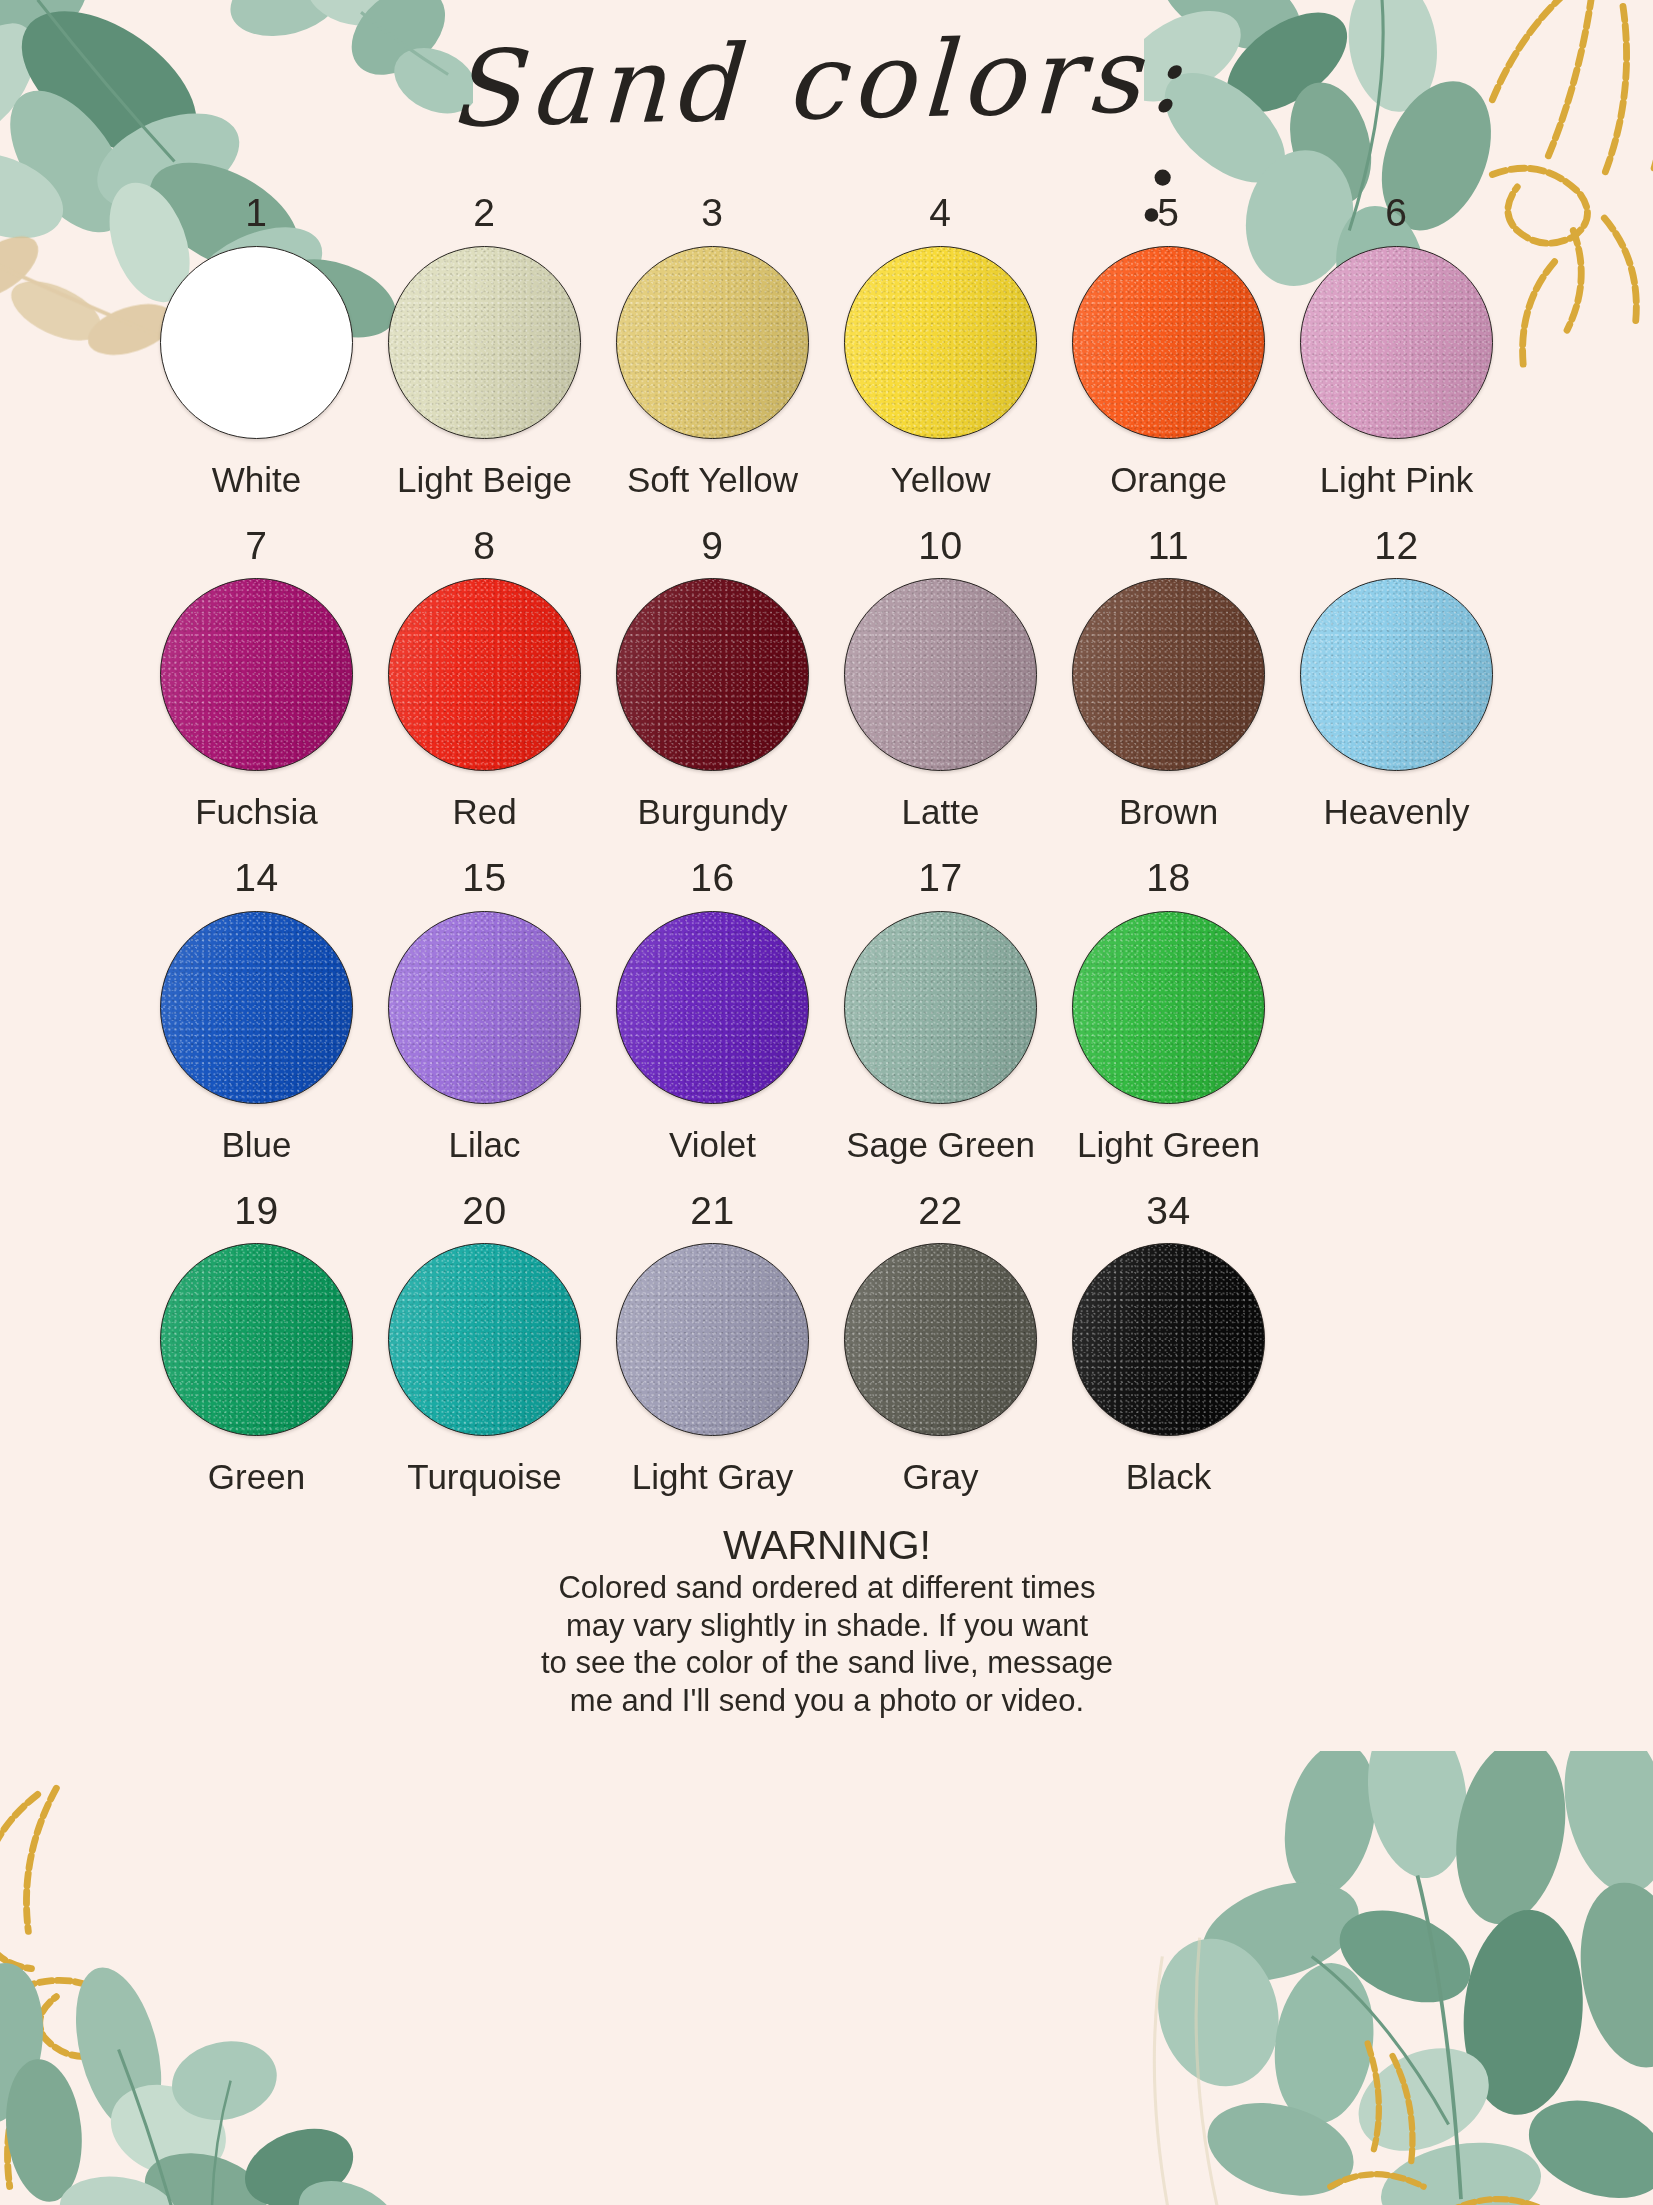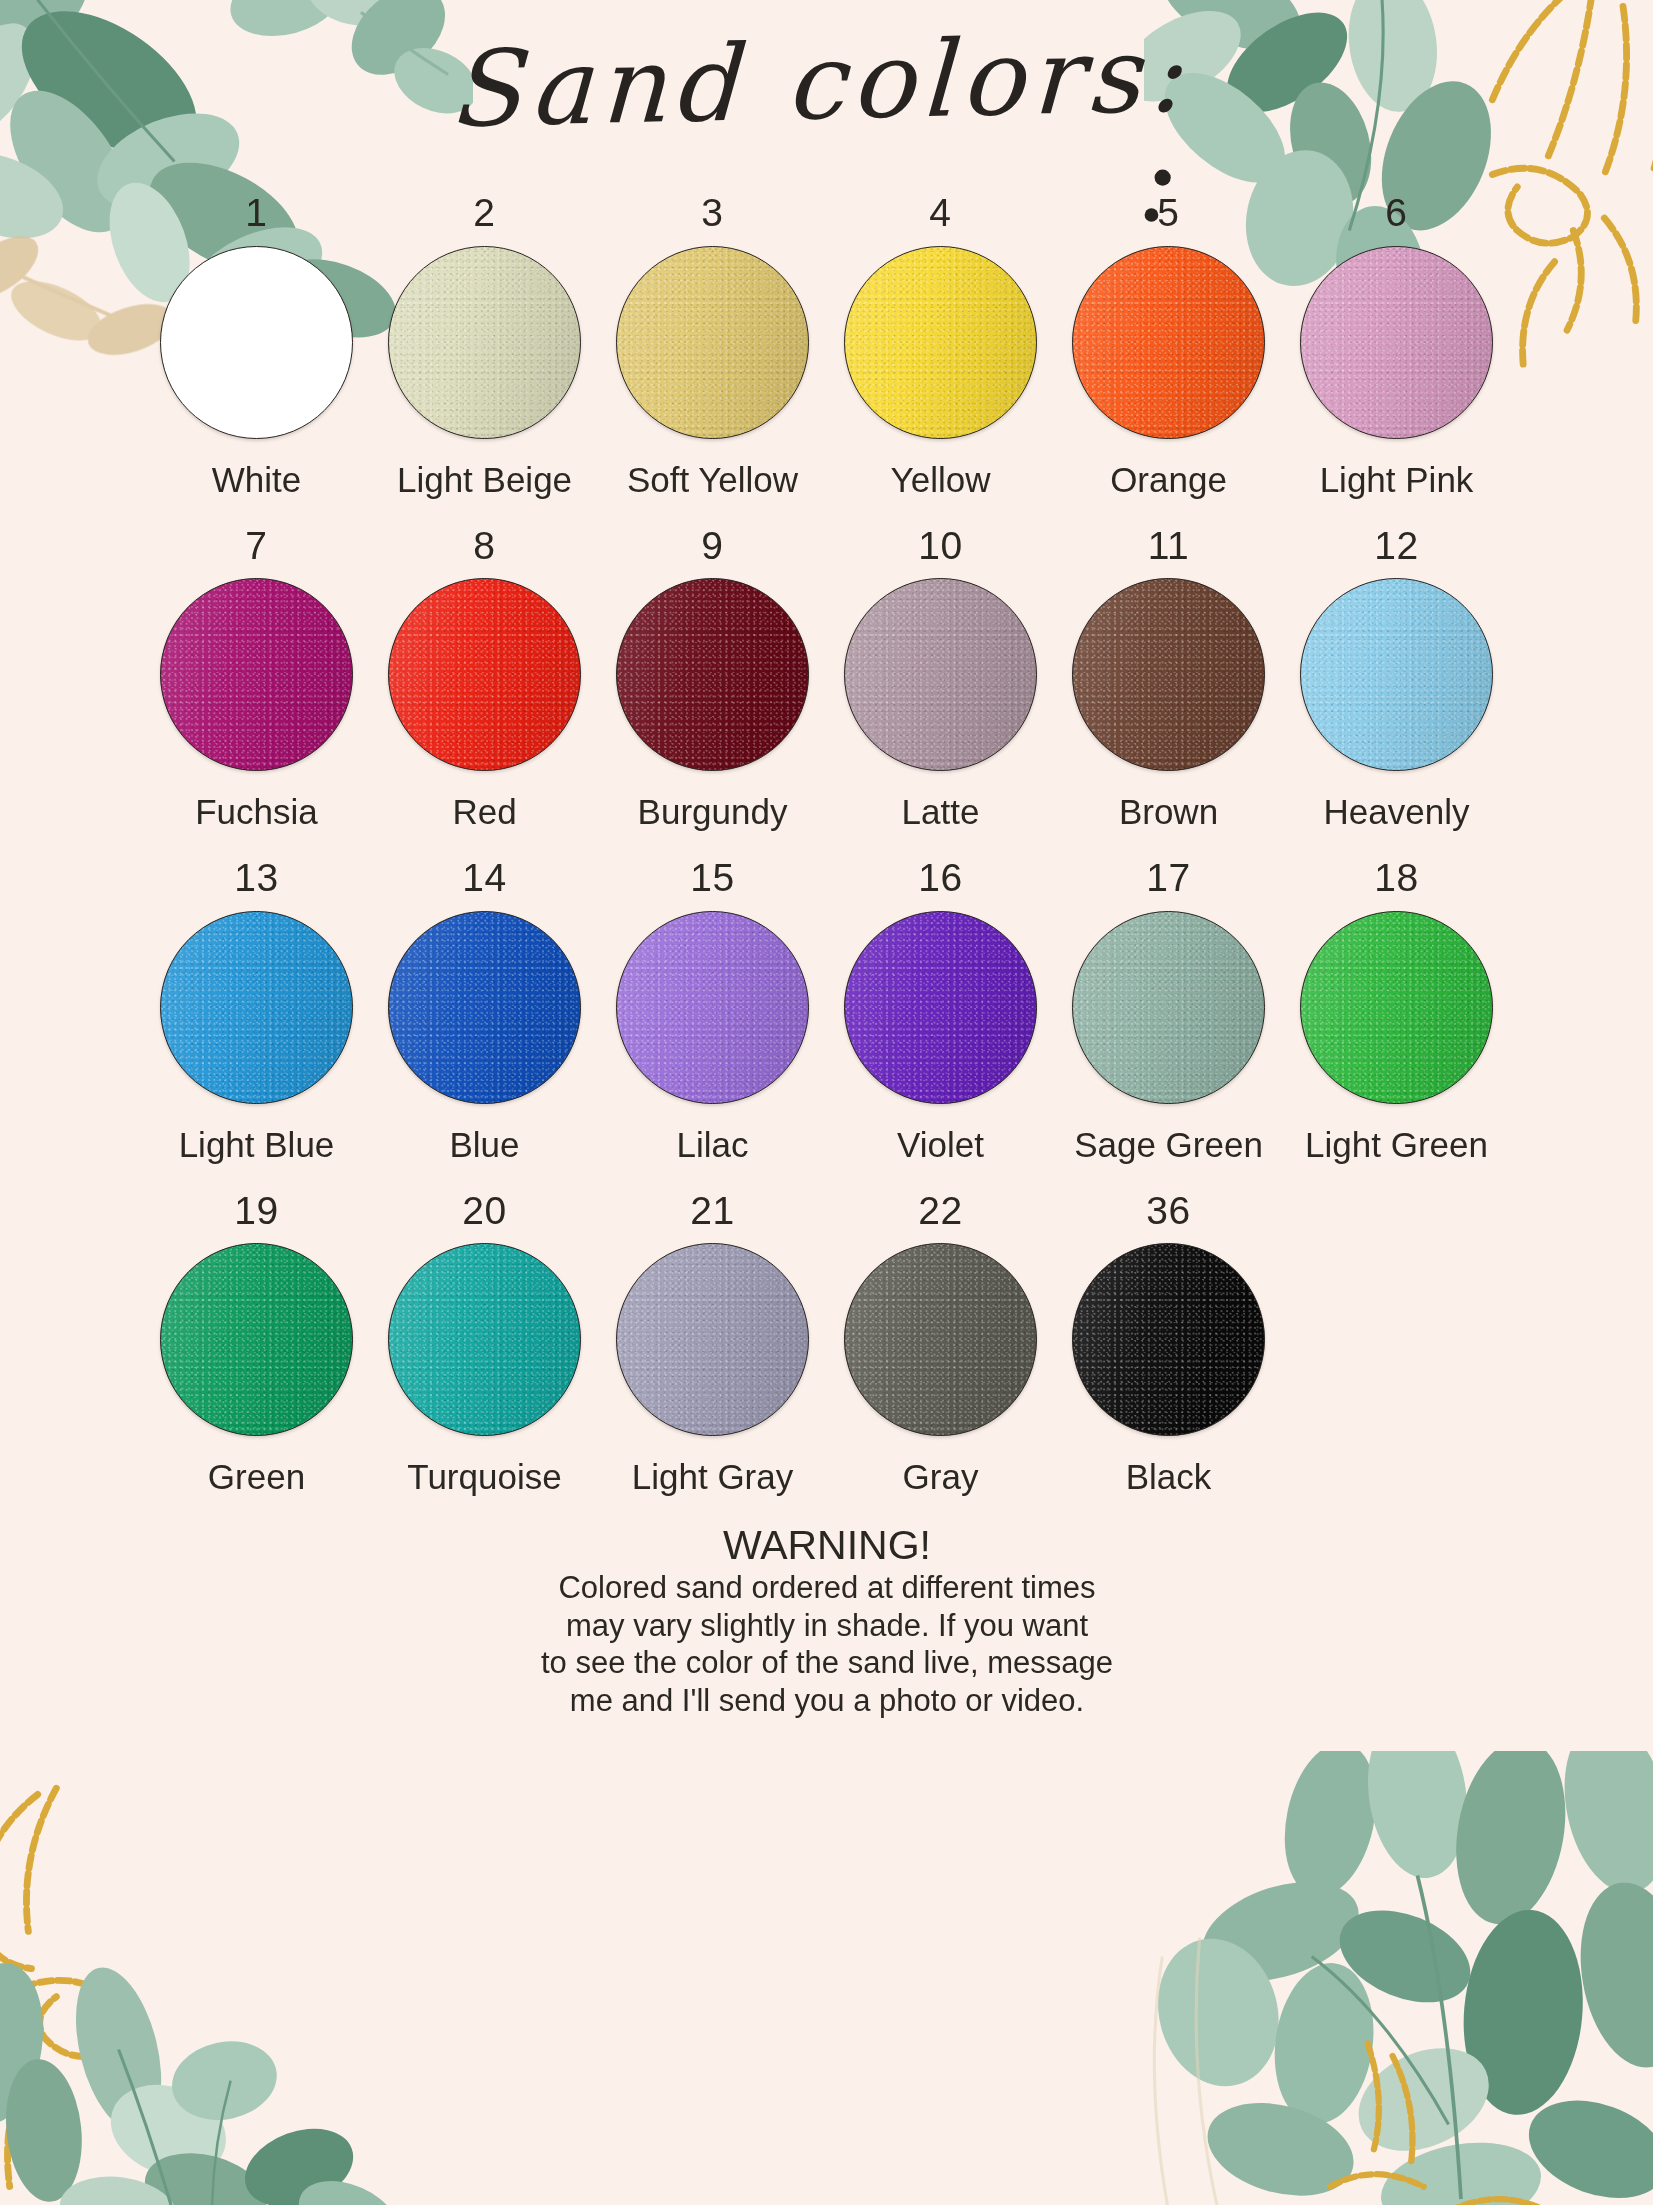--- a/index.html
+++ b/index.html
@@ -316,25 +316,20 @@
         <div class="label">Brown</div>
       </div>
       <div class="cell">
         <div class="num">12</div>
         <div class="swatch" style="background: rgb(137, 204, 233);"></div>
         <div class="label">Heavenly</div>
       </div>
     </div>
     <div class="row">
       <div class="cell">
-        <div class="num">13</div>
-        <div class="swatch" style="background: rgb(32, 149, 215);"></div>
-        <div class="label">Light Blue</div>
-      </div>
-      <div class="cell">
         <div class="num">14</div>
         <div class="swatch" style="background: rgb(15, 79, 189);"></div>
         <div class="label">Blue</div>
       </div>
       <div class="cell">
         <div class="num">15</div>
         <div class="swatch" style="background: rgb(153, 109, 218);"></div>
         <div class="label">Lilac</div>
       </div>
       <div class="cell">
@@ -368,21 +363,21 @@
         <div class="num">21</div>
         <div class="swatch" style="background: rgb(156, 155, 180);"></div>
         <div class="label">Light Gray</div>
       </div>
       <div class="cell">
         <div class="num">22</div>
         <div class="swatch" style="background: rgb(91, 91, 81);"></div>
         <div class="label">Gray</div>
       </div>
       <div class="cell">
-        <div class="num">36</div>
+        <div class="num">34</div>
         <div class="swatch" style="background: rgb(10, 10, 10);"></div>
         <div class="label">Black</div>
       </div>
     </div>
   </div>
 
 <div class="warning">
   <div class="warning-title">WARNING!</div>
   <div class="warning-body">
     <div>Colored sand ordered at different times</div>

